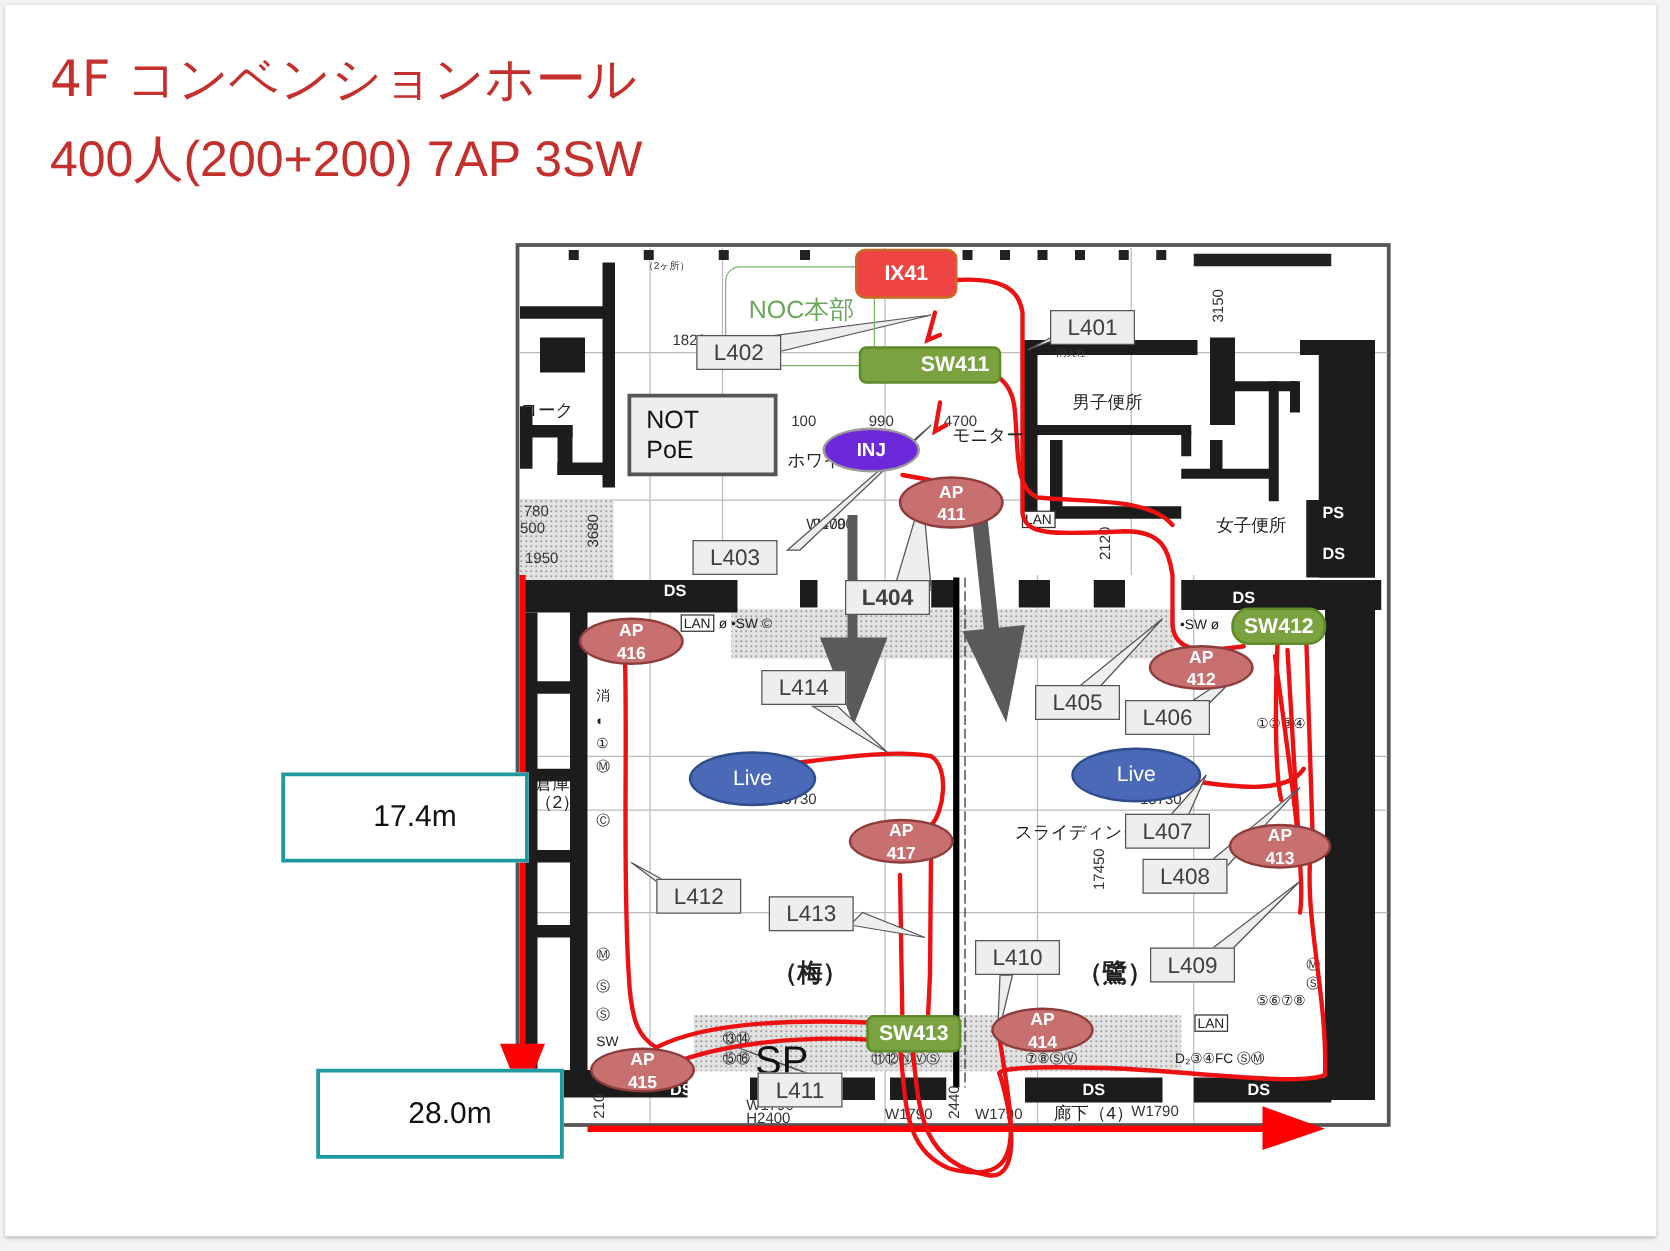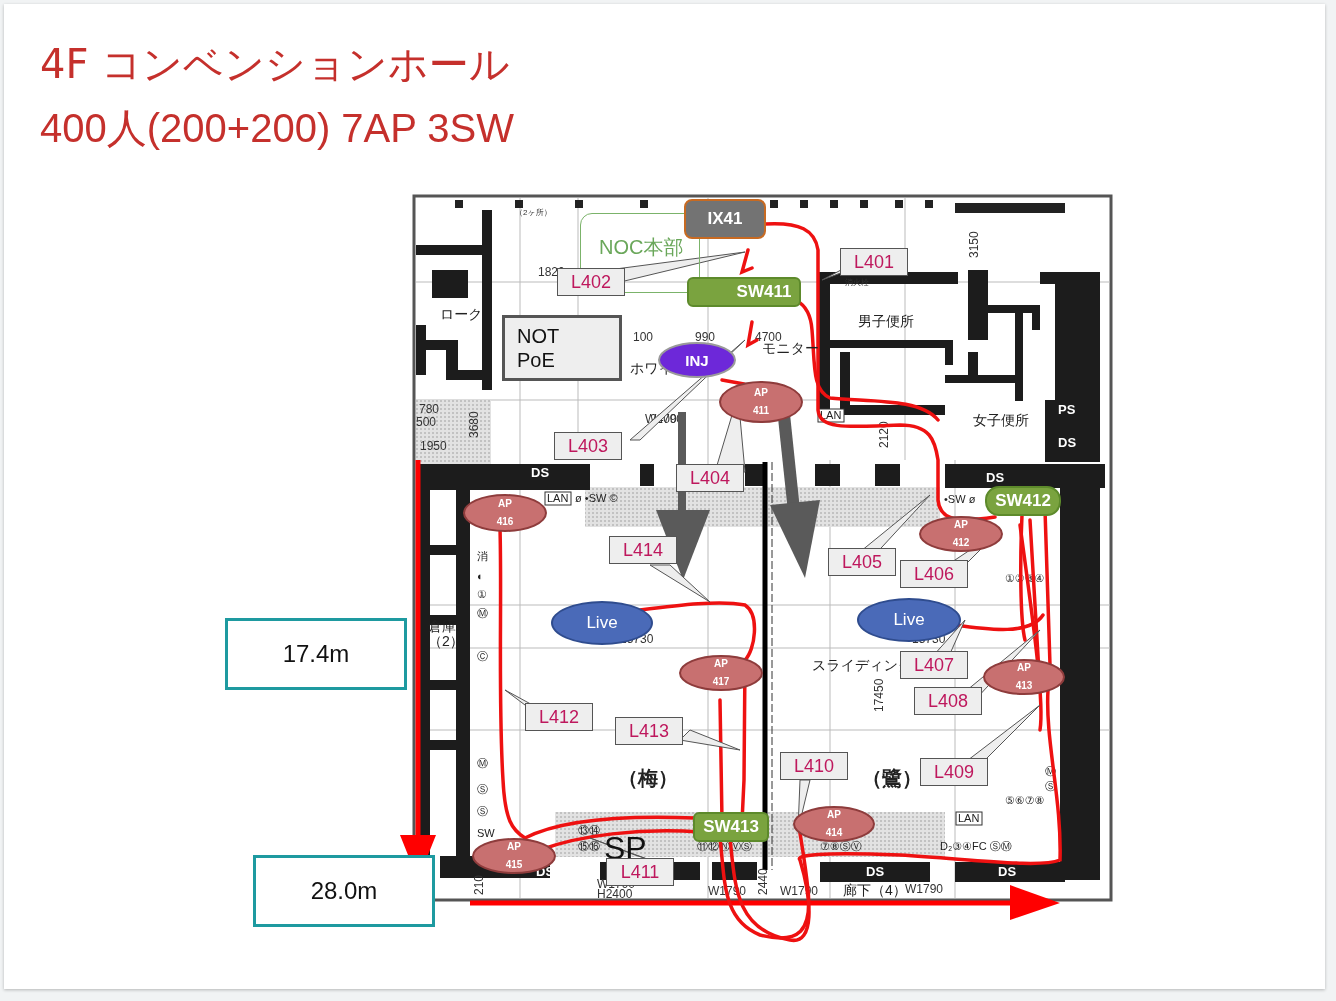--- a/index.html
+++ b/index.html
@@ -12,43 +12,43 @@
     box-shadow:0 1px 3px rgba(0,0,0,0.25);
   }
   .title {
     position:absolute; left:40px; color:#c5302c; font-size:40px; white-space:nowrap; line-height:1;
     font-family:"DejaVu Sans", "Liberation Sans", sans-serif;
   }
   #t1 { top:44px; }
   #t2 { top:108px; font-family:"Liberation Sans", sans-serif; }
   svg.plan { position:absolute; left:0; top:0; }
   .callout {
-    position:absolute; background:#eeeeee; border:1px solid #555; color:#be185d;
+    position:absolute; background:#eeeeee; border:1px solid #555; color:#404040;
     font-size:18px; text-align:center; line-height:26px; height:26px; padding:0 6px;
   }
   .node {
     position:absolute; color:#fff; font-weight:bold; text-align:center;
   }
   .sw { background:#7aa33f; border:2px solid #5d8a2b; border-radius:6px; font-size:17px; height:26px; line-height:26px; }
-  .ix { background:#737373; border:2px solid #c76a22; border-radius:8px; font-size:17px; height:36px; line-height:36px; }
+  .ix { background:#ef4444; border:2px solid #c76a22; border-radius:8px; font-size:17px; height:36px; line-height:36px; }
   .ap {
-    background:#c87070; border:2px solid #8e3c3c; border-radius:50%; font-size:10px; line-height:18px;
+    background:#c87070; border:2px solid #8e3c3c; border-radius:50%; font-size:14px; line-height:18px;
     display:flex; flex-direction:column; justify-content:center; align-items:center;
   }
   .live {
     background:#4a6ab8; border:2px solid #2f4c8e; border-radius:50%; font-size:17px; font-weight:normal;
     display:flex; justify-content:center; align-items:center;
   }
   .inj {
     background:#6d28d9; border:2px solid #9a9a9a; border-radius:50%; font-size:15px;
     display:flex; justify-content:center; align-items:center;
   }
   .measure {
     position:absolute; border:3px solid #1e9aa0; background:#fff; color:#111; font-size:24px;
-    display:flex; justify-content:center; align-items:center;
+    display:flex; justify-content:center; align-items:center;padding-left:16px;
   }
   .notpoe {
     position:absolute; left:502px; top:315px; width:120px; height:66px; background:#eeeeee;
     border:3px solid #555; color:#111; font-size:20px; line-height:24px; padding:6px 0 0 12px; box-sizing:border-box;
   }
   .noc {
     position:absolute; left:580px; top:213px; width:120px; height:80px; border:1.5px solid #7bb36a; border-radius:12px;
     color:#6aa75a; font-size:20px; padding:20px 0 0 18px; box-sizing:border-box;
   }
   .room-label { position:absolute; font-size:14px; color:#222; white-space:nowrap; }
@@ -278,31 +278,31 @@
   <div>NOT</div>
   <div>PoE</div>
 </div>
 
 <div class="room-label" style="left:858px;top:313px;">男子便所</div>
 <div class="room-label" style="left:973px;top:412px;">女子便所</div>
 <div class="room-label" style="left:762px;top:340px;">モニター</div>
 <div class="room-label" style="left:630px;top:360px;">ホワイ</div>
 <div class="room-label" style="left:812px;top:657px;">スライディング</div>
 <div class="room-label" style="left:843px;top:882px;text-align:center;">廊下（4）</div>
-<div class="room-label" style="left:416px;top:306px;padding-left:24px;">ローク</div>
+<div class="room-label" style="left:416px;top:320px;">ローク</div>
 <div class="room-label" style="left:428px;top:618px;">倉庫</div>
 <div class="room-label" style="left:428px;top:633px;">（2）</div>
 <div class="big-room" style="left:618px;top:765px;">（梅）</div>
 <div class="big-room" style="left:862px;top:765px;">（鷺）</div>
 <div class="sp" style="left:604px;top:830px;">SP</div>
 
 <div class="callout" style="left:840px;top:248px;width:54px;">L401</div>
 <div class="callout" style="left:557px;top:268px;width:54px;">L402</div>
 <div class="callout" style="left:554px;top:432px;width:54px;">L403</div>
-<div class="callout" style="left:676px;top:464px;width:54px;">L404</div>
+<div class="callout" style="left:676px;top:464px;width:54px;font-weight:bold;">L404</div>
 <div class="callout" style="left:828px;top:548px;width:54px;">L405</div>
 <div class="callout" style="left:900px;top:560px;width:54px;">L406</div>
 <div class="callout" style="left:900px;top:651px;width:54px;">L407</div>
 <div class="callout" style="left:914px;top:687px;width:54px;">L408</div>
 <div class="callout" style="left:920px;top:758px;width:54px;">L409</div>
 <div class="callout" style="left:780px;top:752px;width:54px;">L410</div>
 <div class="callout" style="left:606px;top:858px;width:54px;">L411</div>
 <div class="callout" style="left:525px;top:703px;width:54px;">L412</div>
 <div class="callout" style="left:615px;top:717px;width:54px;">L413</div>
 <div class="callout" style="left:609px;top:536px;width:54px;">L414</div>

